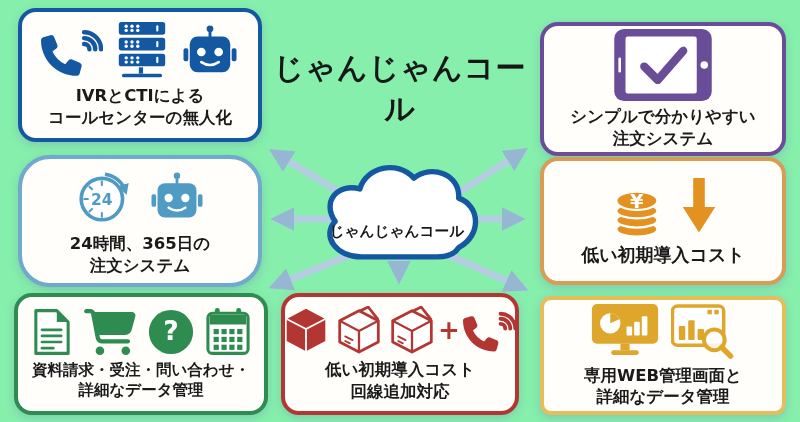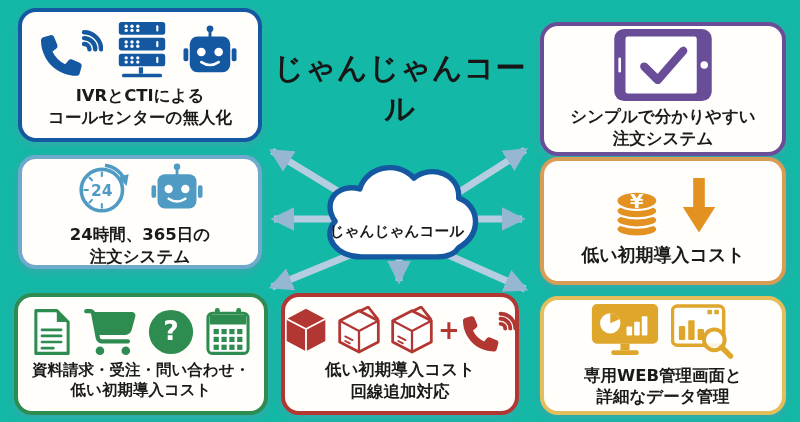--- a/index.html
+++ b/index.html
@@ -1,40 +1,40 @@
 <!DOCTYPE html>
 <html><head>
 <meta charset="utf-8">
 <style>
   html,body{margin:0;padding:0;}
   body{font-family:"DejaVu Sans","Liberation Sans",sans-serif;background:#e9e7e3;}
-  .stage{position:relative;width:800px;height:422px;background:#14b8a6;overflow:hidden;}
+  .stage{position:relative;width:800px;height:422px;background:#86efac;overflow:hidden;}
 
   .arrows{position:absolute;left:0;top:0;z-index:1;}
 
   .title{position:absolute;left:258px;top:48px;width:284px;margin:0;z-index:2;
          text-align:center;font-size:30px;font-weight:800;color:#171717;letter-spacing:1px;}
 
   .cloud{position:absolute;left:314px;top:158px;width:172px;height:112px;z-index:3;}
   .cloud svg{width:100%;height:100%;display:block;}
   .cloud-path{fill:#ffffff;stroke:#1558a2;stroke-width:7;stroke-linejoin:round;}
   .cloud-text{font-size:19px;font-weight:800;fill:#171717;text-anchor:middle;
               font-family:"DejaVu Sans","Liberation Sans",sans-serif;}
 
   .box{position:absolute;z-index:2;background:#fffefb;border:4px solid #888;border-radius:18px;
        box-shadow:0 3px 9px rgba(110,145,180,.38);box-sizing:border-box;
        display:flex;flex-direction:column;align-items:center;justify-content:center;
        gap:5px;padding:6px 8px;}
   .box-tl{left:18px;top:8px;width:244px;height:134px;border-color:#1558a2;}
   .box-tr{left:540px;top:22px;width:246px;height:134px;border-color:#6a4d99;}
-  .box-ml{left:18px;top:155px;width:244px;height:114px;border-color:#6fa9cc;}
+  .box-ml{left:18px;top:155px;width:244px;height:132px;border-color:#6fa9cc;border-radius:32px;}
   .box-mr{left:540px;top:157px;width:246px;height:128px;border-color:#d89c55;}
   .box-bl{left:14px;top:293px;width:254px;height:122px;border-color:#2f8c50;}
   .box-bc{left:281px;top:293px;width:238px;height:122px;border-color:#b23732;}
-  .box-br{left:540px;top:296px;width:246px;height:119px;border-color:#e5be5c;}
+  .box-br{left:540px;top:296px;width:246px;height:119px;border-color:#e5be5c;border-radius:11px;}
 
   .icons{display:flex;align-items:center;justify-content:center;gap:12px;}
   .c-blue{color:#1558a2;} .c-purple{color:#6a4d99;} .c-lblue{color:#4f9bc4;}
   .c-orange{color:#e39120;} .c-green{color:#2f8c50;} .c-red{color:#b23732;} .c-gold{color:#dfa62c;}
 
   .caption{margin:0;white-space:pre-line;text-align:center;font-weight:800;
            font-size:16.5px;line-height:1.28;color:#1a1a1a;}
   .caption-lg{font-size:18px;font-family:Liberation Serif, serif;}
   .caption-sm{font-size:15.5px;}
 
@@ -235,21 +235,21 @@
             <rect x="53" y="66" width="12" height="12"></rect>
             <rect x="71" y="66" width="12" height="12"></rect>
           <rect x="17" y="84" width="12" height="12"></rect>
             <rect x="35" y="84" width="12" height="12"></rect>
             <rect x="53" y="84" width="12" height="12"></rect>
             <rect x="71" y="84" width="12" height="12"></rect>
         </g>
       </svg>
     </div>
     <p class="caption caption-sm">資料請求・受注・問い合わせ・
-低い初期導入コスト</p>
+詳細なデータ管理</p>
   </section>
 
   <section class="box box-bc">
     <div class="icons c-red" style="gap:7px">
       <svg width="46" height="48" viewBox="0 0 100 104">
         <polygon points="50,6 92,28 92,76 50,98 8,76 8,28" fill="currentColor"></polygon>
         <path d="M8 28 L50 50 L92 28 M50 50 V98" stroke="#ffffff" stroke-width="4" fill="none"></path>
       </svg>
       <svg width="46" height="48" viewBox="0 0 100 104">
         <polygon points="50,10 92,32 92,78 50,100 8,78 8,32" fill="#ffffff" stroke="currentColor" stroke-width="6" stroke-linejoin="round"></polygon>

